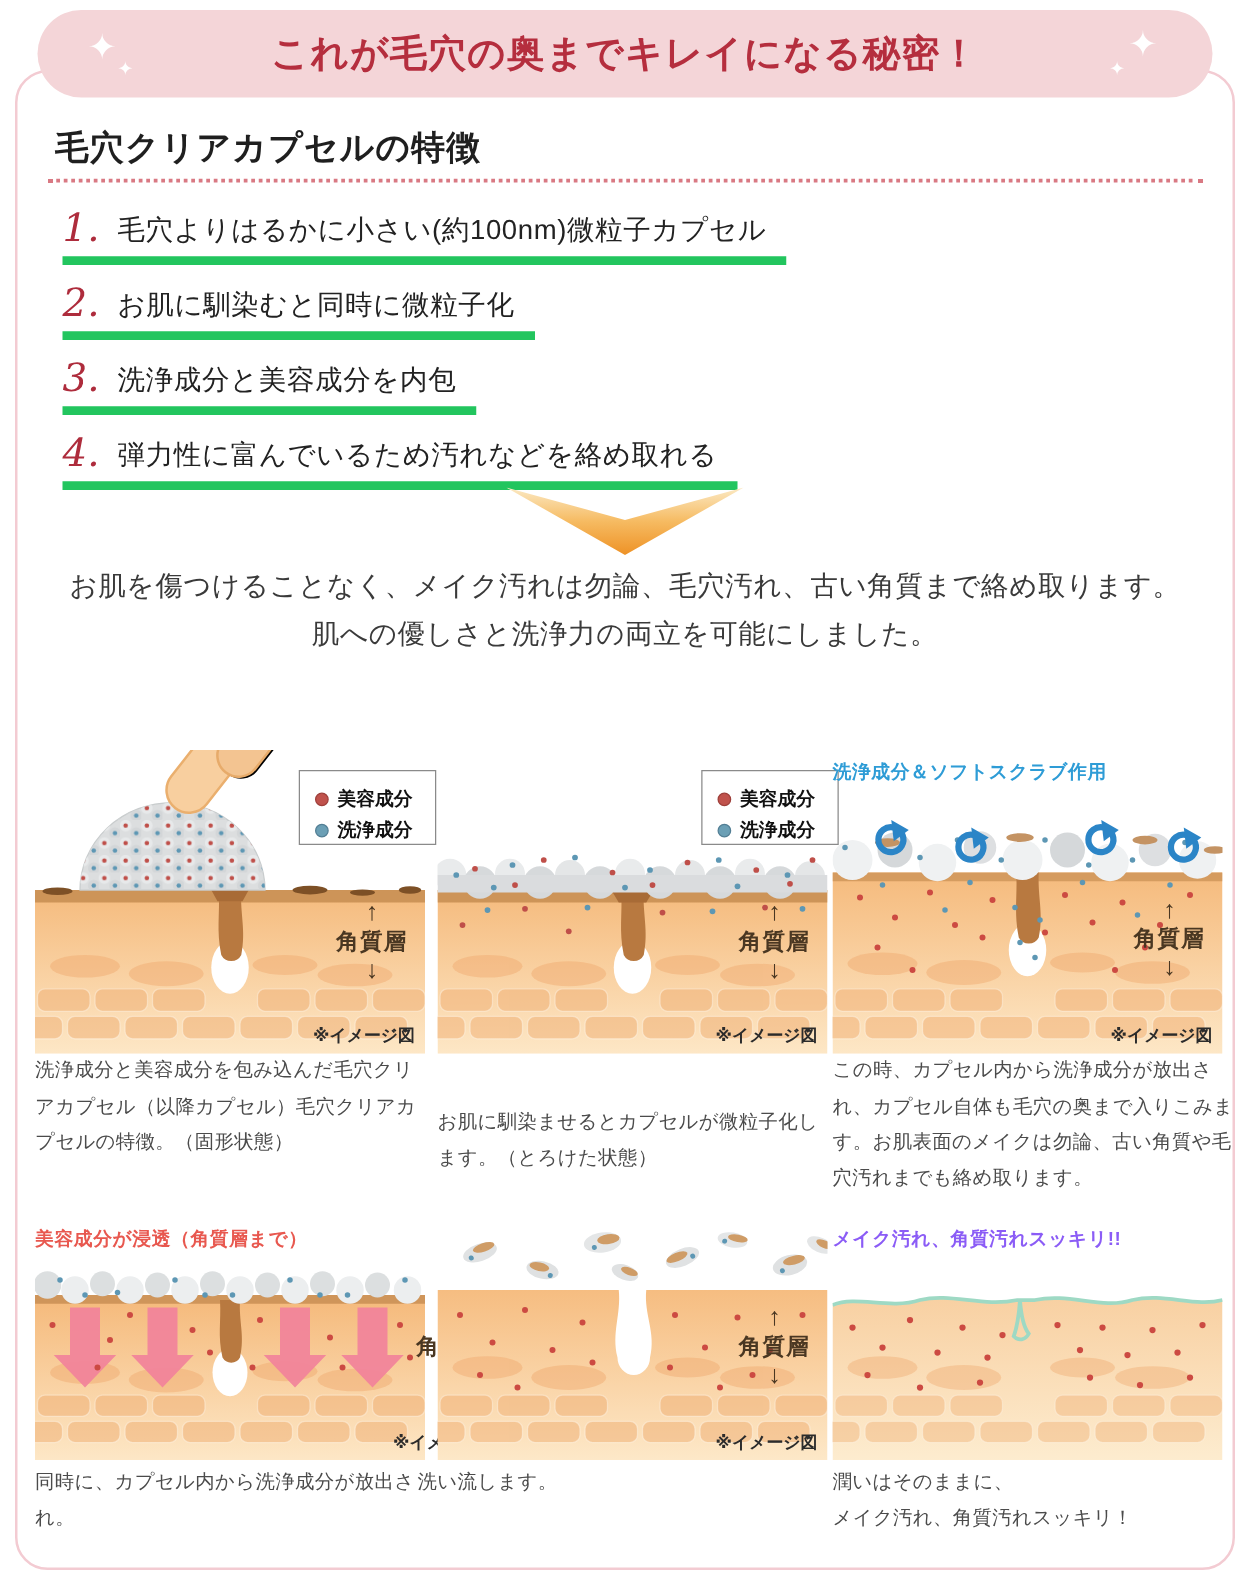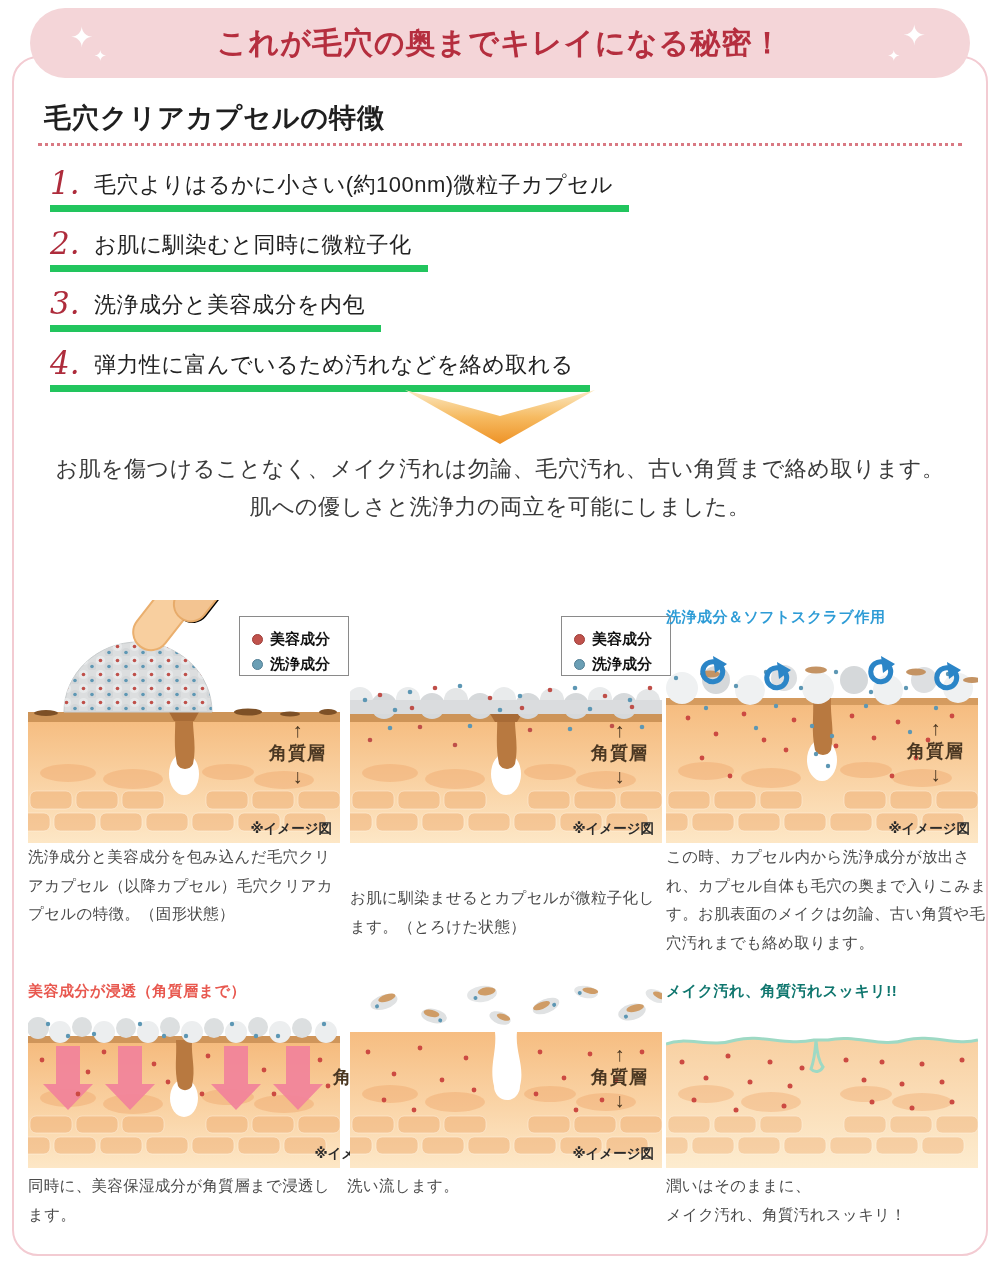--- a/index.html
+++ b/index.html
@@ -44,21 +44,21 @@
   .p1{left:28px;top:600px;width:312px;height:243px;}
   .p2{left:350px;top:600px;width:312px;height:243px;}
   .p3{left:666px;top:608px;width:312px;height:235px;}
   .p4{left:28px;top:982px;width:332px;height:186px;padding-left:44px;}
   .p5{left:350px;top:982px;width:312px;height:186px;}
   .p6{left:666px;top:982px;width:312px;height:186px;}
   .panel svg{position:absolute;left:0;top:0;}
 
   .panel-title{position:absolute;left:0;top:0;width:100%;text-align:left;
                font-size:15px;font-weight:bold;letter-spacing:0.5px;}
-  .t-blue{color:#2e9cd6;} .t-red{color:#e8584f;} .t-lightblue{color:#0f766e;}
+  .t-blue{color:#2e9cd6;} .t-red{color:#e8584f;} .t-lightblue{color:#8b5cf6;}
 
   
   .legend{position:absolute;left:178px;top:16px;width:110px;height:60px;background:#fff;
           border:1px solid #8a8a8a;box-sizing:border-box;padding:10px 12px 0 12px;margin-left:33px;}
   .legend-row{display:flex;align-items:center;height:25px;}
   .legend-dot{width:9px;height:9px;border-radius:50%;margin-right:7px;flex:0 0 auto;}
   .dot-beauty{background:#c0524c;border:1.5px solid #9e3f3a;}
   .dot-clean{background:#6b9fb5;border:1.5px solid #527e94;}
   .legend-label{font-size:15px;font-weight:bold;color:#111;}
 
@@ -73,21 +73,21 @@
   
   .img-note{position:absolute;right:8px;bottom:5px;font-size:13.5px;font-weight:bold;color:#2b2b2b;}
 
   
   .caption{position:absolute;font-size:15.5px;color:#4b4b4b;line-height:1.85;
            letter-spacing:0.3px;white-space:pre-line;}
   .c1{left:28px;top:843px;width:312px;}
   .c2{left:350px;top:884px;width:312px;}
   .c3{left:666px;top:843px;width:322px;}
   .c4{left:28px;top:1172px;width:312px;}
-  .c5{left:347px;top:1172px;width:312px;}
+  .c5{left:334px;top:1172px;width:312px;}
   .c6{left:666px;top:1172px;width:322px;}
 </style>
 </head>
 <body>
 
 <div class="page-frame"></div>
 
 <div class="banner">
   <span class="sparkle sp-l1">✦</span>
   <span class="sparkle sp-l2">✦</span>
@@ -685,16 +685,16 @@
         <circle cx="28" cy="118" r="2.5"></circle>
       <circle cx="118" cy="124" r="2.5"></circle>
         <circle cx="206" cy="120" r="2.5"></circle>
         <circle cx="286" cy="120" r="2.5"></circle>
       <circle cx="70" cy="128" r="2.5"></circle>
         <circle cx="246" cy="126" r="2.5"></circle>
     </g>
   </svg>
 </div>
 
-<div class="caption c4">同時に、美容保湿成分が角質層まで浸透します。</div>
+<div class="caption c4">同時に、カプセル内から洗浄成分が放出され。</div>
 <div class="caption c5">洗い流します。</div>
 <div class="caption c6">潤いはそのままに、
 メイク汚れ、角質汚れスッキリ！</div>
 
 </body></html>

